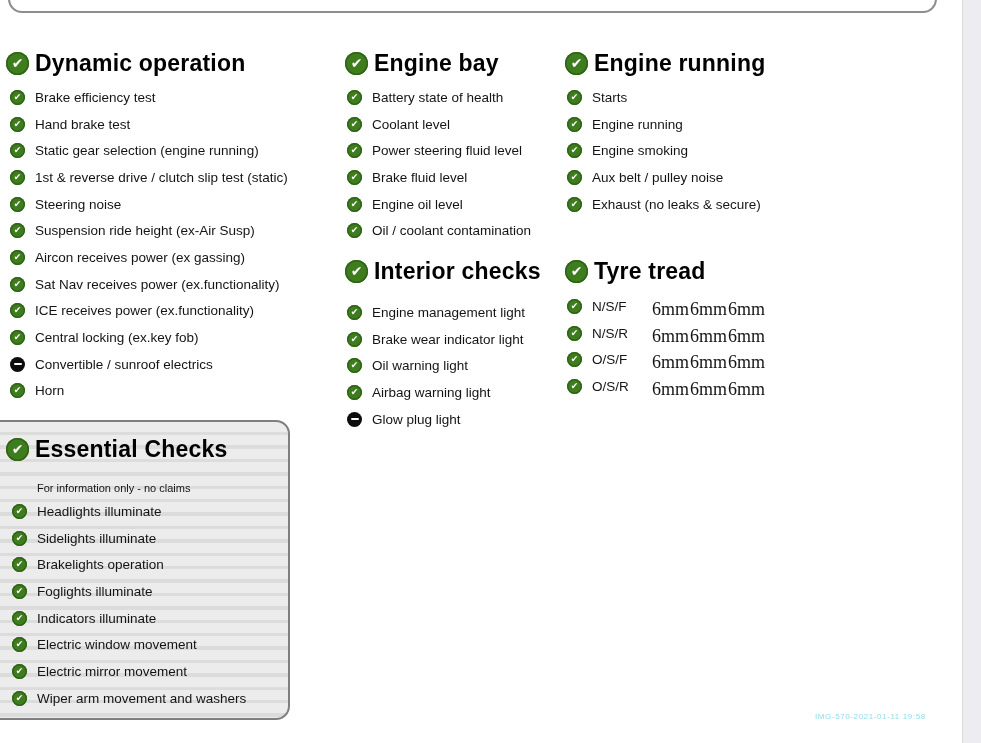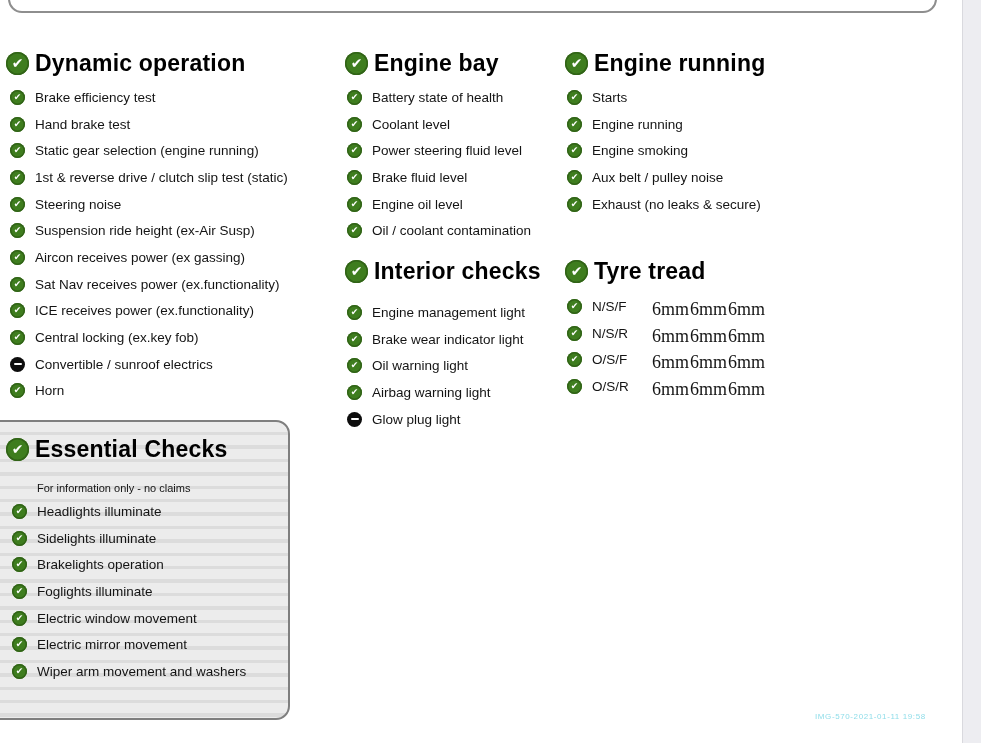--- a/index.html
+++ b/index.html
@@ -278,20 +278,24 @@
       <div class="item">
           <span class="ico sm ok"></span>
           <span class="lbl">Brakelights operation</span>
         </div>
       <div class="item">
           <span class="ico sm ok"></span>
           <span class="lbl">Foglights illuminate</span>
         </div>
       <div class="item">
           <span class="ico sm ok"></span>
+          <span class="lbl">Indicators illuminate</span>
+        </div>
+      <div class="item">
+          <span class="ico sm ok"></span>
           <span class="lbl">Electric window movement</span>
         </div>
       <div class="item">
           <span class="ico sm ok"></span>
           <span class="lbl">Electric mirror movement</span>
         </div>
       <div class="item">
           <span class="ico sm ok"></span>
           <span class="lbl">Wiper arm movement and washers</span>
         </div>

